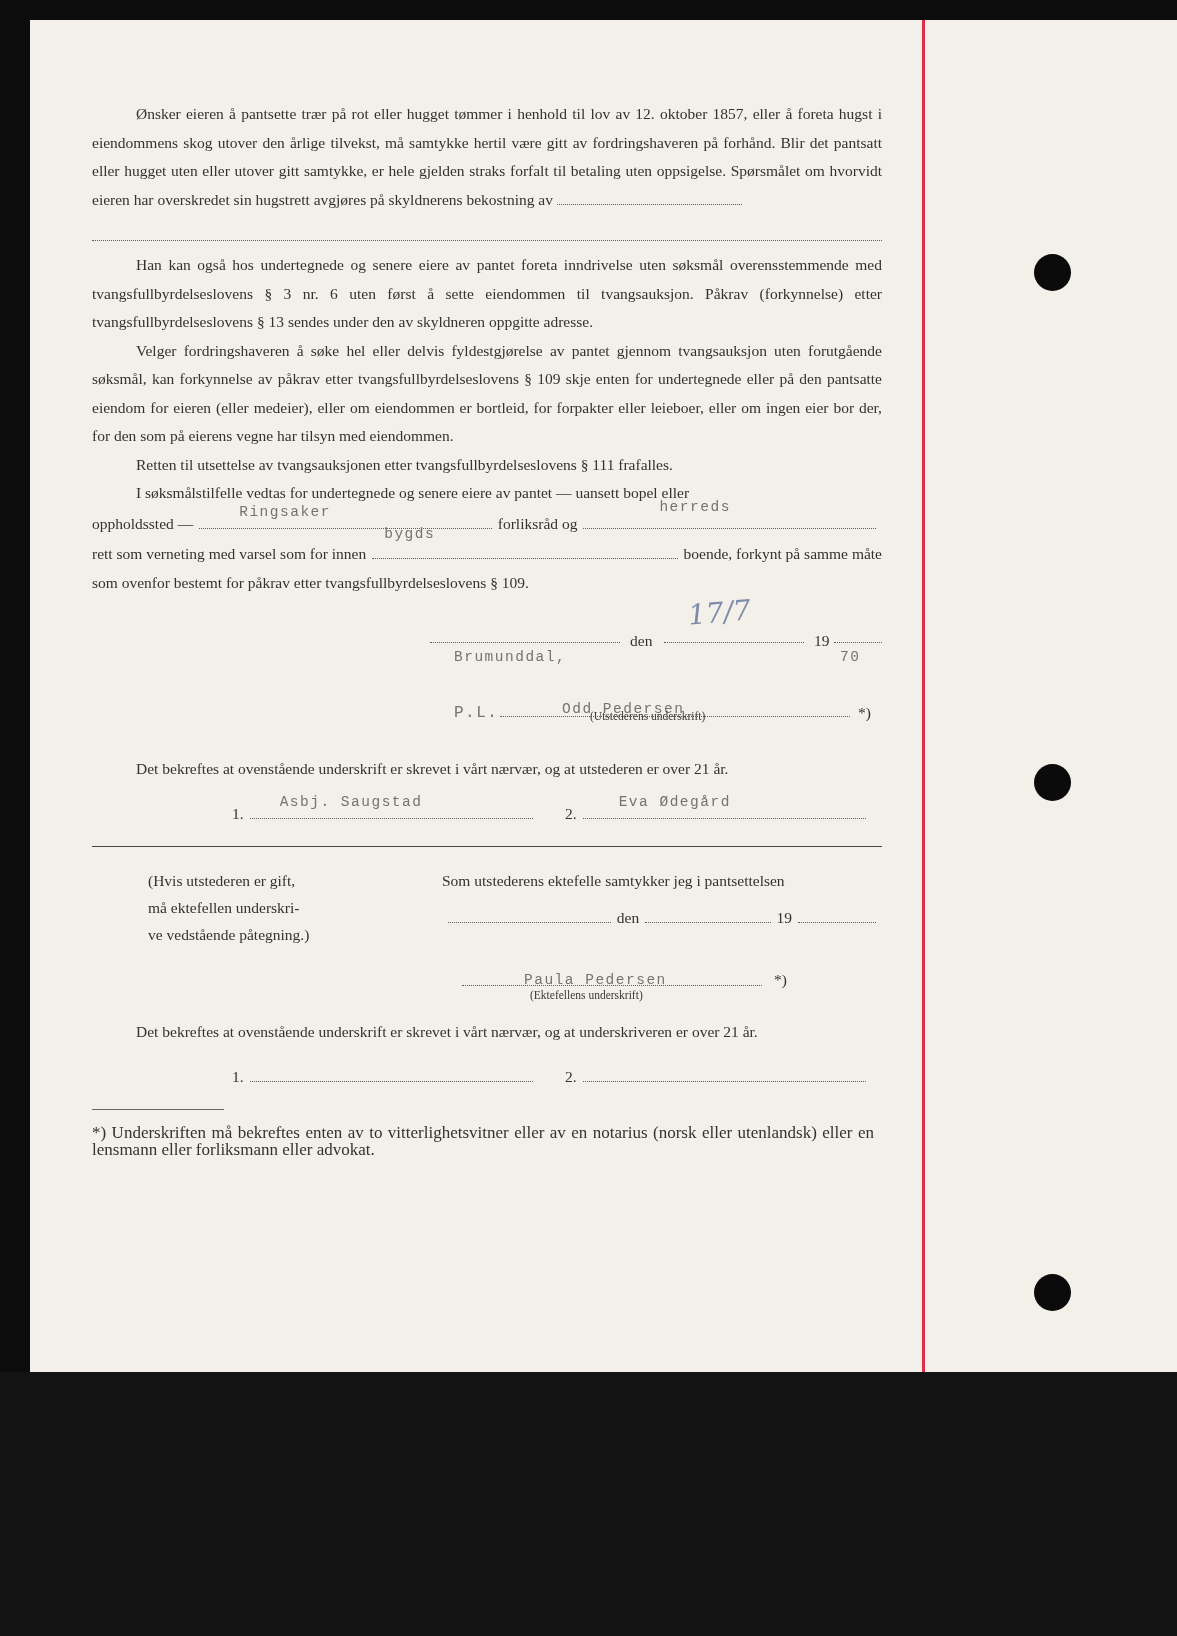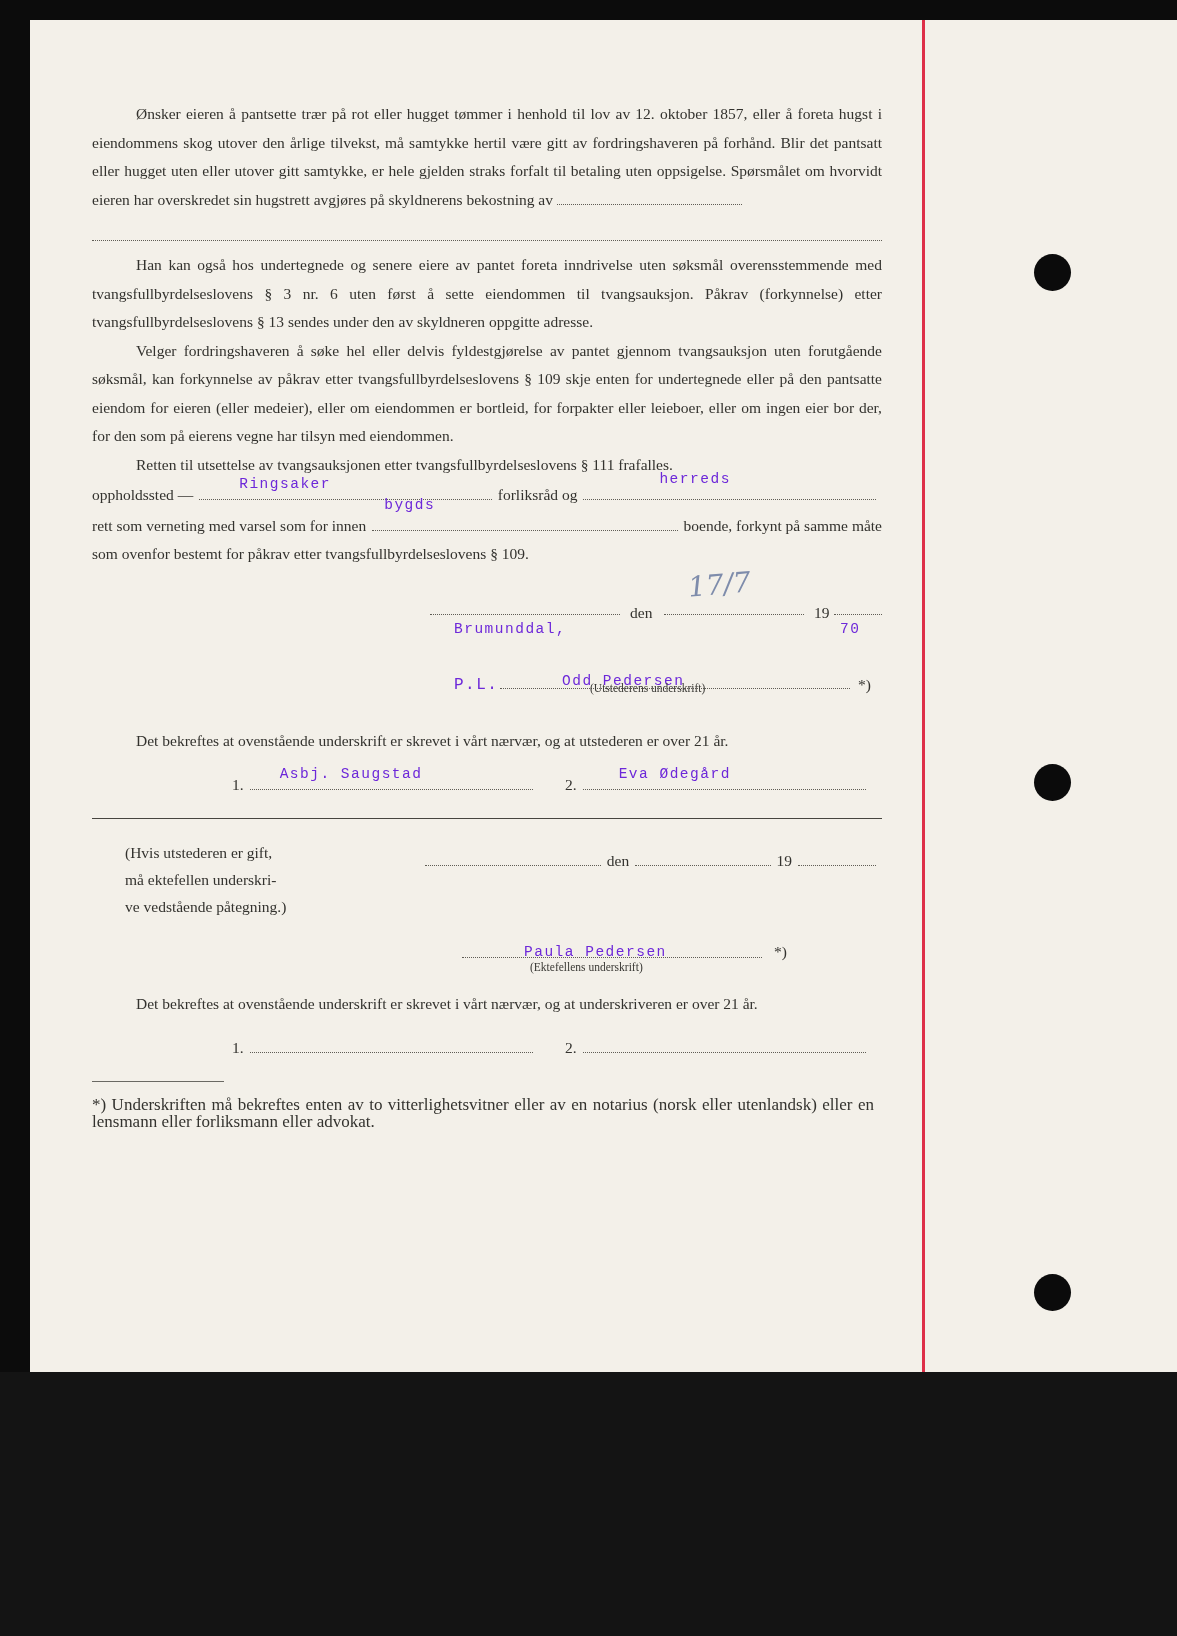--- a/index.html
+++ b/index.html
@@ -14,36 +14,36 @@
 
   .content{position:absolute;left:92px;top:100px;width:790px;font-size:15.5px;line-height:28.5px;}
   p{margin:0;text-align:justify;}
   .indent{text-indent:44px;}
   .inline-dots{display:inline-block;width:185px;border-bottom:1.6px dotted #5f5d55;height:11px;}
   .dotrow{height:16px;border-bottom:1.6px dotted #5f5d55;margin:10px 0 10px 0;}
 
   .frow{display:flex;align-items:baseline;}
   .blank{position:relative;flex:1;border-bottom:1.6px dotted #5f5d55;height:20px;margin:0 6px;}
   .blank.fixed{flex:none;}
-  .typed{font-family:"Liberation Mono", monospace;font-size:14.5px;letter-spacing:1.5px;color:#6d28d9;white-space:nowrap;}
+  .typed{font-family:"Liberation Mono", monospace;font-size:14.5px;letter-spacing:1.5px;color:#737373;white-space:nowrap;}
   .overlay{position:absolute;bottom:1px;left:28px;}
   .hand{font-family:"DejaVu Serif", serif;font-style:italic;font-size:28px;color:#7e8cab;transform:rotate(-5deg);display:inline-block;}
 
   .daterow{position:relative;height:64px;margin-top:10px;}
   .sigrow{position:relative;height:56px;margin-top:22px;}
   .adrrow{position:relative;height:48px;margin-top:8px;}
   .abs{position:absolute;}
   .caption{font-size:11.5px;line-height:14px;color:#3a3935;}
   .dotseg{border-bottom:1.6px dotted #5f5d55;position:absolute;height:1px;}
 
   .witnessrow{display:flex;align-items:baseline;margin:14px 0 0 140px;width:640px;}
   .rule{border:none;border-top:1.8px solid #46453f;margin:18px 0 0 0;}
 
   .twocol{display:flex;margin-top:20px;}
-  .note{width:242px;margin-left:33px;white-space:pre-line;line-height:27px;}
+  .note{width:242px;margin-left:56px;white-space:pre-line;line-height:27px;}
   .consentcol{flex:1;margin-left:52px;}
   .consentline{display:flex;align-items:baseline;margin-top:6px;}
 
   .spouse-sig{position:relative;height:52px;margin-top:14px;margin-left:300px;width:440px;}
 
   .shortline{width:132px;border-top:1.2px solid #6a6963;margin-top:18px;}
   .footnote{font-size:17px;line-height:17px;margin-top:14px;text-align:justify;width:782px;}
 </style>
 </head>
 <body>
@@ -60,20 +60,21 @@
   <div class="content">
 
     <p class="indent"><span>Ønsker eieren å pantsette trær på rot eller hugget tømmer i henhold til lov av 12. oktober 1857, eller å foreta hugst i eiendommens skog utover den årlige tilvekst, må samtykke hertil være gitt av fordringshaveren på forhånd. Blir det pantsatt eller hugget uten eller utover gitt samtykke, er hele gjelden straks forfalt til betaling uten oppsigelse. Spørsmålet om hvorvidt eieren har overskredet sin hugstrett avgjøres på skyldnerens bekostning av</span> <span class="inline-dots"></span></p>
     <div class="dotrow"></div>
 
     <p class="indent">Han kan også hos undertegnede og senere eiere av pantet foreta inndrivelse uten søksmål overensstemmende med tvangsfullbyrdelseslovens § 3 nr. 6 uten først å sette eiendommen til tvangsauksjon. Påkrav (forkynnelse) etter tvangsfullbyrdelseslovens § 13 sendes under den av skyldneren oppgitte adresse.</p>
     <p class="indent">Velger fordringshaveren å søke hel eller delvis fyldestgjørelse av pantet gjennom tvangsauksjon uten forutgående søksmål, kan forkynnelse av påkrav etter tvangsfullbyrdelseslovens § 109 skje enten for undertegnede eller på den pantsatte eiendom for eieren (eller medeier), eller om eiendommen er bortleid, for forpakter eller leieboer, eller om ingen eier bor der, for den som på eierens vegne har tilsyn med eiendommen.</p>
     <p class="indent">Retten til utsettelse av tvangsauksjonen etter tvangsfullbyrdelseslovens § 111 frafalles.</p>
 
     <div>
+      <p class="indent">I søksmålstilfelle vedtas for undertegnede og senere eiere av pantet — uansett bopel eller</p>
       <div class="frow">
         <span>oppholdssted —</span>
         <span class="blank">
           <span class="typed overlay" style="left:40px;">Ringsaker</span>
         </span>
         <span>forliksråd og</span>
         <span class="blank">
           <span class="typed overlay" style="left:76px;bottom:6px;">herreds</span>
         </span>
       </div>
@@ -120,20 +121,21 @@
       </span>
     </div>
 
     <hr class="rule">
 
     <div class="twocol">
       <div class="note">(Hvis utstederen er gift,
 må ektefellen underskri-
 ve vedstående påtegning.)</div>
       <div class="consentcol">
+        <p>Som utstederens ektefelle samtykker jeg i pantsettelsen</p>
         <div class="consentline">
           <span class="blank" style="flex:1.3;"></span>
           <span>den</span>
           <span class="blank"></span>
           <span>19</span>
           <span class="blank fixed" style="width:78px;"></span>
         </div>
       </div>
     </div>
 

